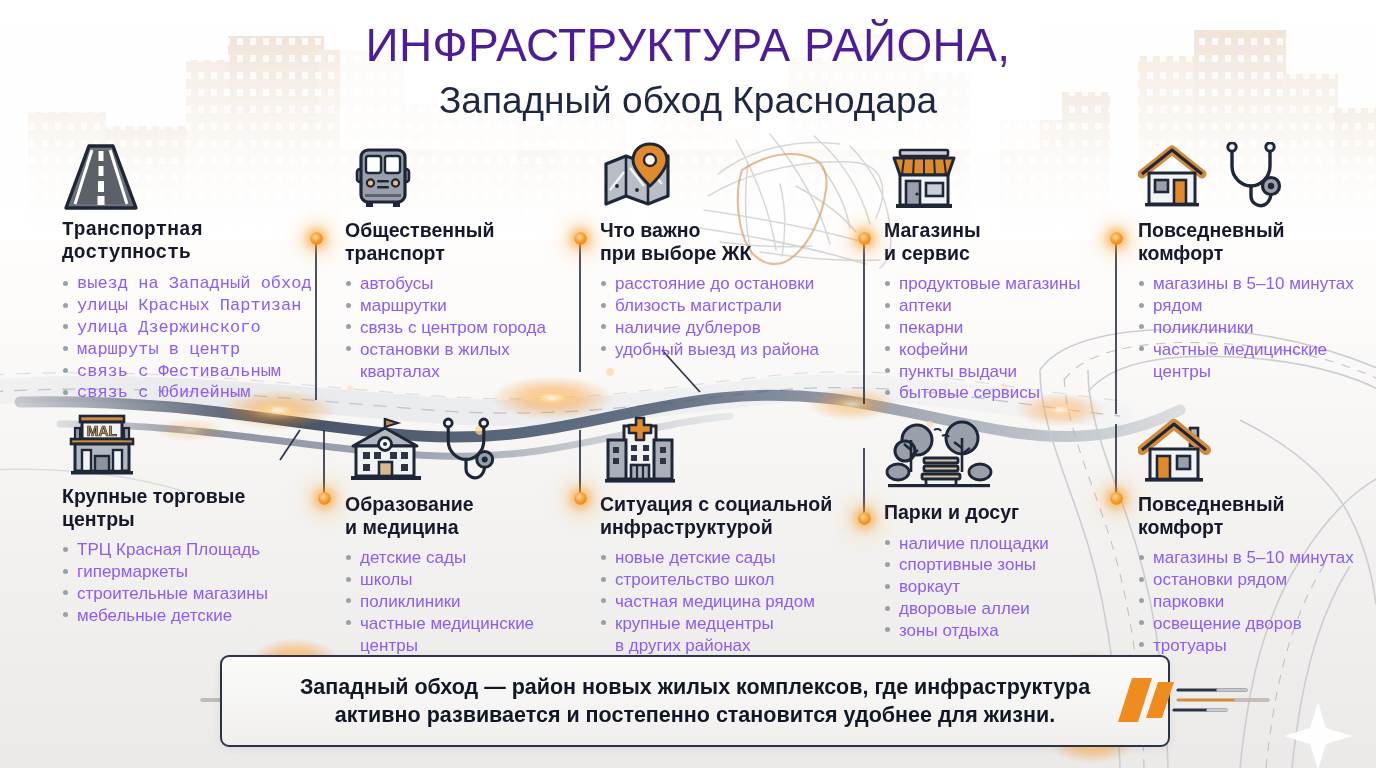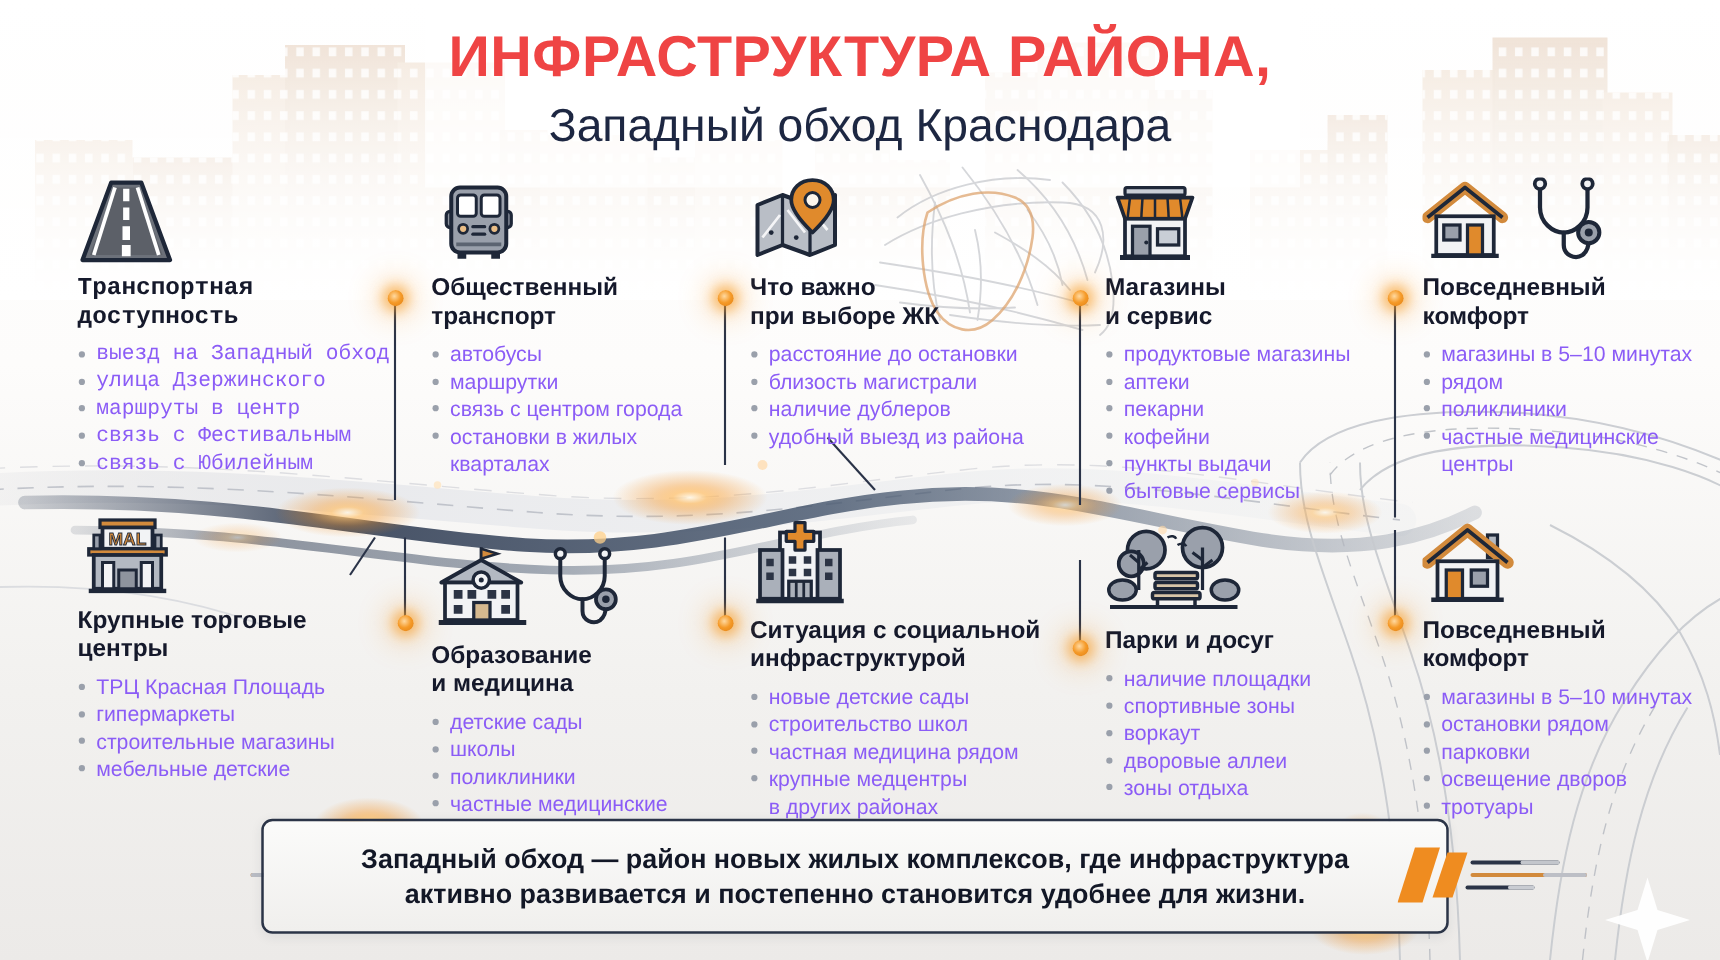--- a/index.html
+++ b/index.html
@@ -15,22 +15,22 @@
   
   .city{ position:absolute; left:0; top:0; width:1376px; height:240px; z-index:1; }
 
   
   .roads{ position:absolute; left:0; top:0; width:1376px; height:768px; z-index:2; }
   .glowlayer{ position:absolute; left:0; top:0; width:1376px; height:768px; z-index:4; pointer-events:none; }
 
   
   .title-wrap{ position:absolute; top:22px; left:0; width:1376px; text-align:center; z-index:6; }
   .title-main{
-    font-size:46px; font-weight:bold; letter-spacing:.4px;
-    color:#ef4444; line-height:1.02;
+    font-size:46px; font-weight:normal; letter-spacing:.4px;
+    color:#4c1d95; line-height:1.02;
   }
   .title-sub{
     font-size:37px; font-weight:normal; color:#1d2742; margin-top:13px; line-height:1.05;
   }
 
   
   .block{ position:absolute; z-index:7; }
   .blk-head{
     font-size:19.5px; font-weight:bold; color:#15192b;
     line-height:1.16; margin-bottom:9px; white-space:pre-line;
@@ -51,21 +51,21 @@
   .node{ position:absolute; z-index:8; }
   .node .dot{
     width:13px;height:13px;border-radius:50%;
     background:radial-gradient(circle at 42% 38%, #ffd9a0 0%, #f59a28 48%, #e07f11 100%);
     box-shadow:0 0 9px 4px rgba(247,160,47,.62), 0 0 22px 10px rgba(247,150,30,.26);
     position:relative; z-index:2;
   }
 
   
   .banner{
-    position:absolute; left:209px; top:655px; width:950px; height:92px; z-index:9;
+    position:absolute; left:220px; top:655px; width:950px; height:92px; z-index:9;
     border:2.2px solid #2b3447; border-radius:9px;
     background:linear-gradient(180deg,#fbfbfa 0%,#f0efed 100%);
     display:flex; align-items:center; justify-content:center;
     box-shadow:0 2px 9px rgba(40,50,70,.08);
   }
   .banner-text{
     font-size:21.5px; font-weight:bold; line-height:1.32; text-align:center;
     color:#121726; white-space:pre-line; padding:0 26px;
   }
   .speed{ position:absolute; z-index:9; }
@@ -282,20 +282,21 @@
         <rect x="36" y="39" width="6" height="11" fill="#fff"></rect>
         <rect x="35.5" y="54" width="7" height="9" fill="#fff"></rect>
         <path d="M30 8 L13 62" stroke="#fff" stroke-width="3" fill="none"></path>
         <path d="M48 8 L65 62" stroke="#fff" stroke-width="3" fill="none"></path>
       </svg>
     </div>
     <div class="blk-head">Транспортная
 доступность</div>
     <ul class="blk-list">
       <li>выезд на Западный обход</li>
+      <li>улицы Красных Партизан</li>
       <li>улица Дзержинского</li>
       <li>маршруты в центр</li>
       <li>связь с Фестивальным</li>
       <li>связь с Юбилейным</li>
     </ul>
   </div>
 
   <div class="block" style="left:345px;top:138px;width:240px;">
     <div class="icon-row">
       <svg width="76" height="70" viewBox="0 0 76 70">
@@ -427,21 +428,21 @@
     <div class="blk-head">Крупные торговые
 центры</div>
     <ul class="blk-list">
       <li>ТРЦ Красная Площадь</li>
       <li>гипермаркеты</li>
       <li>строительные магазины</li>
       <li>мебельные детские</li>
     </ul>
   </div>
 
-  <div class="block" style="left:345px;top:432px;width:240px;">
+  <div class="block" style="left:345px;top:412px;width:240px;">
     <div class="icon-row">
       <svg width="82" height="70" viewBox="0 0 82 70">
         <path d="M40 2 L40 12" stroke="#1e2738" stroke-width="2.6"></path>
         <path d="M40 3 L53 7 L40 11 Z" fill="#d28a3c" stroke="#1e2738" stroke-width="2"></path>
         <path d="M8 30 L40 12 L72 30 Z" fill="#b3b9c2" stroke="#1e2738" stroke-width="3" stroke-linejoin="round"></path>
         <rect x="11" y="30" width="58" height="30" fill="#f2f3f5" stroke="#1e2738" stroke-width="3"></rect>
         <circle cx="40" cy="28" r="6.5" fill="#f2f3f5" stroke="#1e2738" stroke-width="2.8"></circle>
         <circle cx="40" cy="28" r="2" fill="#1e2738"></circle>
         <g fill="#2c3445">
           <rect x="18" y="36" width="7" height="7"></rect>

